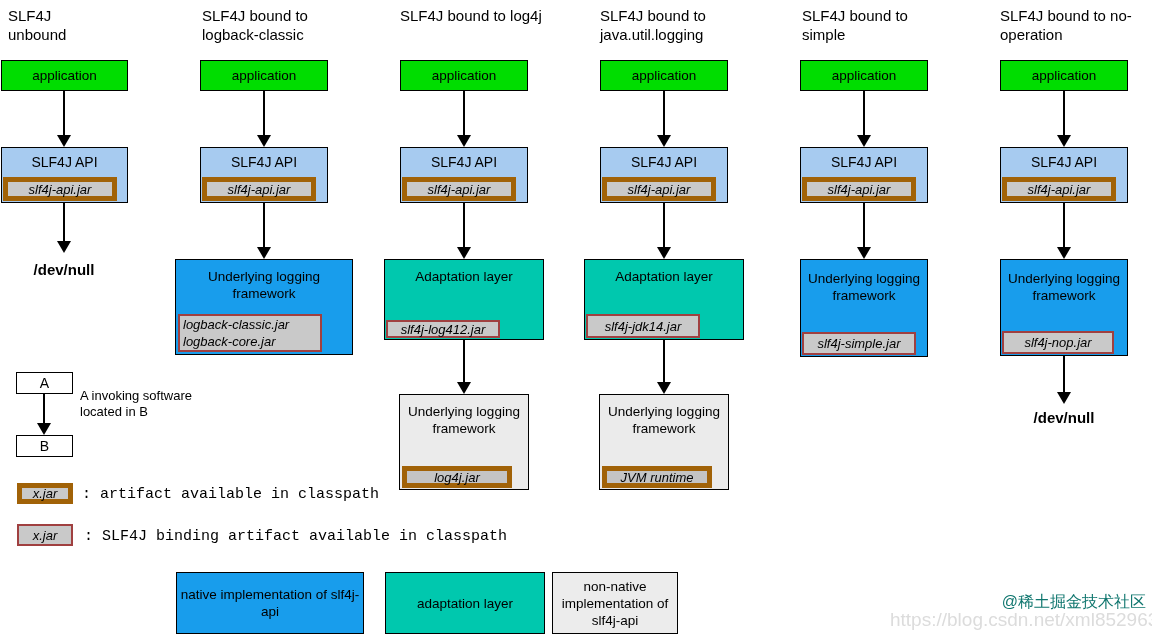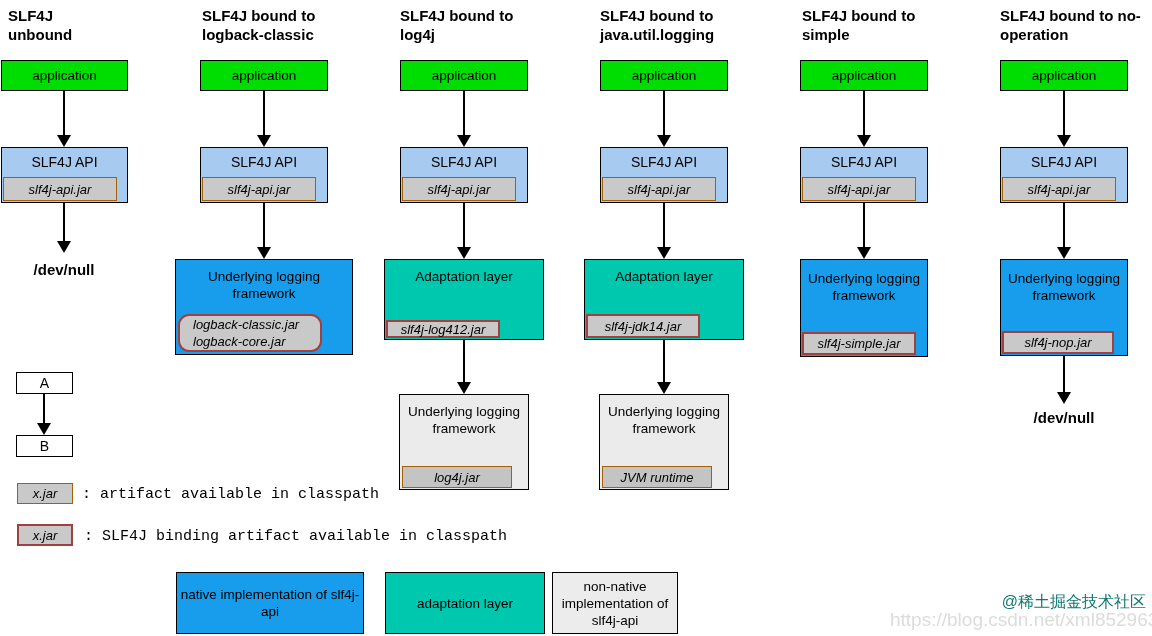--- a/index.html
+++ b/index.html
@@ -1,27 +1,27 @@
 <!DOCTYPE html>
 <html><head>
 <meta charset="utf-8">
 <style>
   html,body{margin:0;padding:0;background:#fff;}
   #stage{position:relative;width:1152px;height:636px;background:#fff;overflow:hidden;
          font-family:"Liberation Sans","DejaVu Sans",sans-serif;color:#000;}
   .abs{position:absolute;box-sizing:border-box;}
-  .coltitle{font-weight:bold;font-size:15px;line-height:19px;}
+  .coltitle{font-weight:normal;font-size:15px;line-height:19px;}
   .box{position:absolute;box-sizing:border-box;border:1px solid #000;text-align:center;}
   .appbox{background:var(--green);display:flex;align-items:center;justify-content:center;font-size:13.5px;}
   .apibox{background:var(--lblue);}
   .api-label{height:28px;line-height:28px;font-size:14px;}
-  .jar{position:absolute;box-sizing:border-box;background:var(--jargrey);border:1px solid #a16207;
+  .jar{position:absolute;box-sizing:border-box;background:var(--jargrey);border:5px solid #a16207;
        font-style:italic;font-size:13px;display:flex;align-items:center;justify-content:center;}
   .jar.binding{border:2px solid var(--bindborder);}
-  .jar.multiline{flex-direction:column;align-items:flex-start;padding-left:13px;line-height:17px;font-size:13px;border-radius:11px;}
+  .jar.multiline{flex-direction:column;align-items:flex-start;padding-left:3px;line-height:17px;font-size:13px;}
   .bigbox{font-size:13.5px;line-height:17px;}
   .bluebox{background:var(--blue);}
   .tealbox{background:var(--teal);}
   .greybox{background:var(--lgrey);}
   .boxlabel{padding-top:8px;}
   .arrow{position:absolute;width:14px;}
   .arrow .shaft{position:absolute;left:6.2px;top:0;bottom:11px;width:1.6px;background:#000;}
   .arrow .head{position:absolute;left:0;bottom:0;width:0;height:0;
                border-left:7px solid transparent;border-right:7px solid transparent;border-top:12px solid #000;}
   .devnull{font-weight:bold;font-size:15px;text-align:center;}
@@ -171,20 +171,21 @@
       <i class="head"></i>
     </div>
   <div class="abs devnull" style="left:1010px;top:409px;width:108px;">/dev/null</div>
 
   <div class="box whitebox" style="left:16px;top:372px;width:57px;height:22px;">A</div>
   <div class="arrow" style="left:37px;top:394px;height:41px;">
       <i class="shaft"></i>
       <i class="head"></i>
     </div>
   <div class="box whitebox" style="left:16px;top:435px;width:57px;height:22px;">B</div>
+  <div class="abs legendtext" style="left:80px;top:388px;width:115px;">A invoking software located in B</div>
 
   <div class="jar" style="left:17px;top:483px;width:56px;height:21px;">x.jar</div>
   <div class="abs legenddesc" style="left:82px;top:486px;">: artifact available in classpath</div>
   <div class="jar binding" style="left:17px;top:524px;width:56px;height:22px;">x.jar</div>
   <div class="abs legenddesc" style="left:84px;top:528px;">: SLF4J binding artifact available in classpath</div>
 
   <div class="box bluebox colorbox" style="left:176px;top:572px;width:188px;height:62px;">native implementation of slf4j-api</div>
   <div class="box tealbox colorbox" style="left:385px;top:572px;width:160px;height:62px;">adaptation layer</div>
   <div class="box colorbox" style="left:552px;top:572px;width:126px;height:62px;background:#ececec;">non-native implementation of slf4j-api</div>
 

